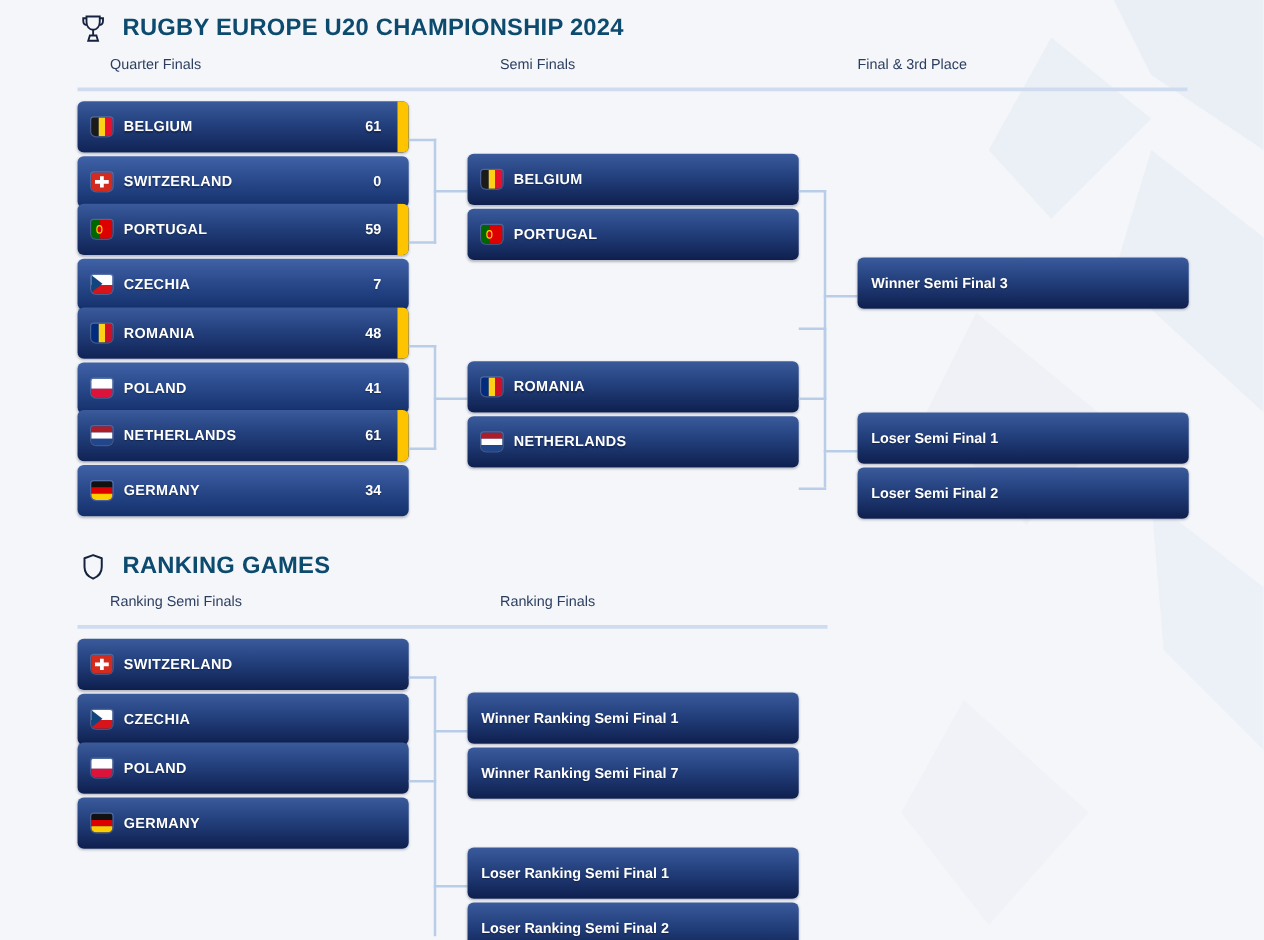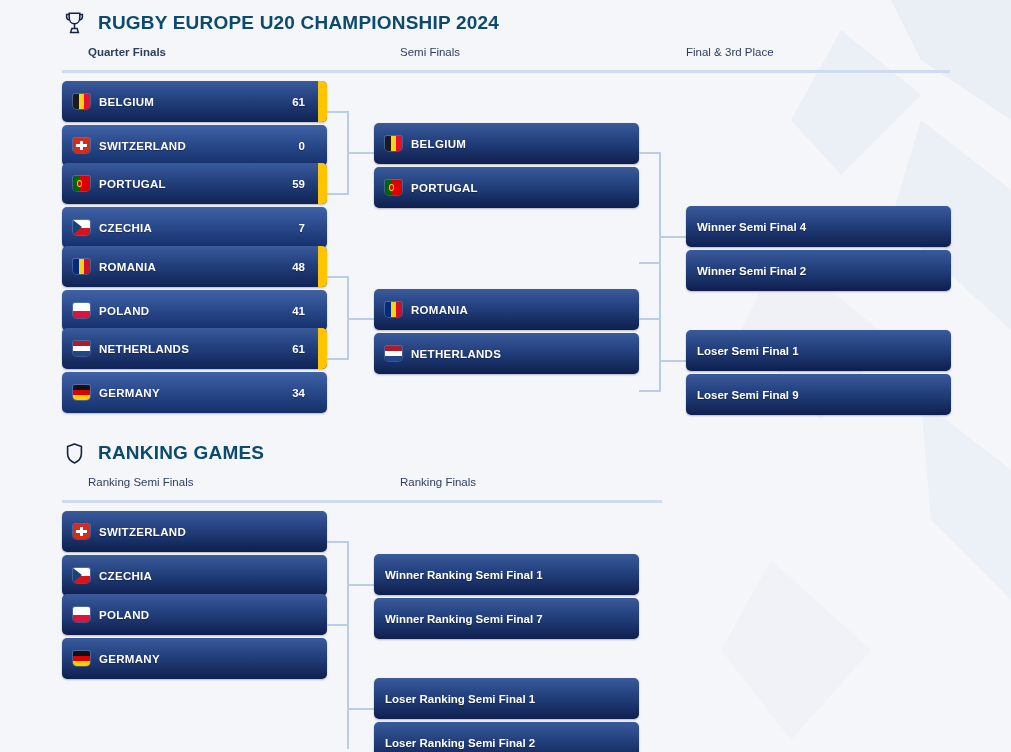--- a/index.html
+++ b/index.html
@@ -171,21 +171,21 @@
           <path d="M4.2 1.2h10.6v4.3c0 3.6-2.2 6.3-5.3 6.3S4.2 9.1 4.2 5.5V1.2z" fill="none" stroke="#16233f" stroke-width="1.5"></path>
           <path d="M4.2 2.6H1.6v2.0c0 2.1 1.3 3.3 2.8 3.4" fill="none" stroke="#16233f" stroke-width="1.5"></path>
           <path d="M14.8 2.6h2.6v2.0c0 2.1-1.3 3.3-2.8 3.4" fill="none" stroke="#16233f" stroke-width="1.5"></path>
           <path d="M9.5 11.8v4.6" fill="none" stroke="#16233f" stroke-width="1.5"></path>
           <path d="M5.6 20.6h7.8l-1.3-4.2H6.9z" fill="none" stroke="#16233f" stroke-width="1.5"></path>
         </svg>
       </span>
       <span class="section-title">RUGBY EUROPE U20 CHAMPIONSHIP 2024</span>
     </div>
     <div class="round-labels">
-      <span class="round-label" style="left:26px;font-weight:bold;">Quarter Finals</span>
+      <span class="round-label" style="left:26px;">Quarter Finals</span>
       <span class="round-label" style="left:338px;">Semi Finals</span>
       <span class="round-label" style="left:624px;">Final &amp; 3rd Place</span>
     </div>
     <div class="header-divider"></div>
   </div>
 
   <div class="match" style="left:62px; top:81px; width:265px;">
     <div class="row">
       <span class="flag">
         <span style="left:0;top:0;width:33.3%;height:100%;background:#1b1b1b"></span>
@@ -327,33 +327,30 @@
   <div class="conn v" style="left:659px; top:152px; height:168px;"></div>
   <div class="conn h" style="left:659px; top:236px; width:27px;"></div>
 
   <div class="conn h" style="left:639px; top:262px; width:22px;"></div>
   <div class="conn h" style="left:639px; top:390px; width:22px;"></div>
   <div class="conn v" style="left:659px; top:262px; height:128px;"></div>
   <div class="conn h" style="left:659px; top:360px; width:27px;"></div>
 
   <div class="match" style="left:686px; top:206px; width:265px;">
     <div class="row plain">
-      <span class="placeholder-name">Winner Semi Final 4</span>
-    </div>
-    <div class="row plain">
-      <span class="placeholder-name">Winner Semi Final 2</span>
+      <span class="placeholder-name">Winner Semi Final 3</span>
     </div>
   </div>
 
   <div class="match" style="left:686px; top:330px; width:265px;">
     <div class="row plain">
       <span class="placeholder-name">Loser Semi Final 1</span>
     </div>
     <div class="row plain">
-      <span class="placeholder-name">Loser Semi Final 9</span>
+      <span class="placeholder-name">Loser Semi Final 2</span>
     </div>
   </div>
 
   <div class="section-header" style="left:62px; top:438px; width:600px;">
     <div class="section-title-row">
       <span class="section-icon">
         <svg width="17" height="21" viewBox="0 0 17 21">
           <path d="M8.5 1.1 1.6 3.6v7.0c0 4.6 3.1 7.8 6.9 9.3 3.8-1.5 6.9-4.7 6.9-9.3v-7.0z" fill="none" stroke="#16233f" stroke-width="1.6" stroke-linejoin="round"></path>
         </svg>
       </span>

